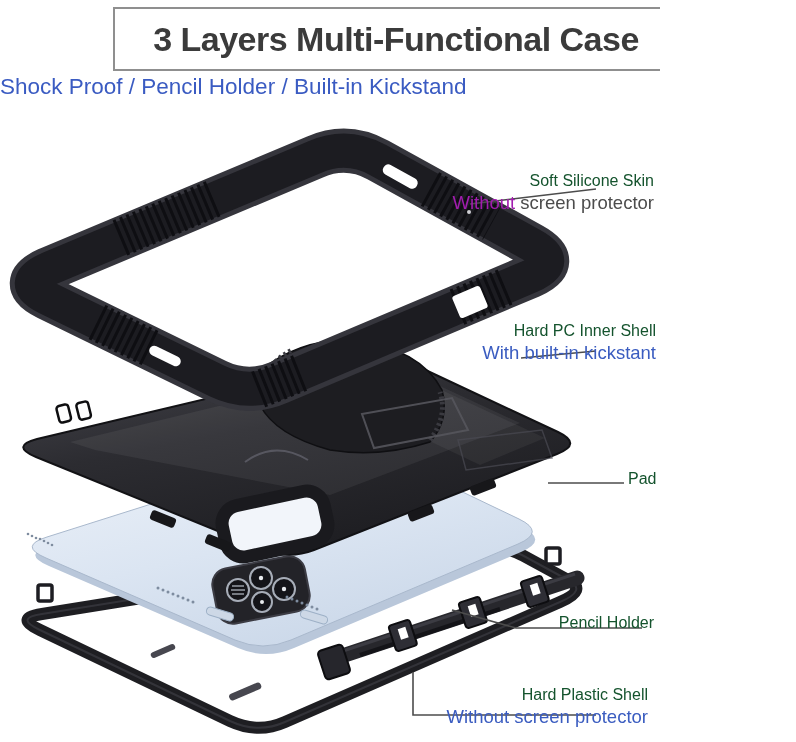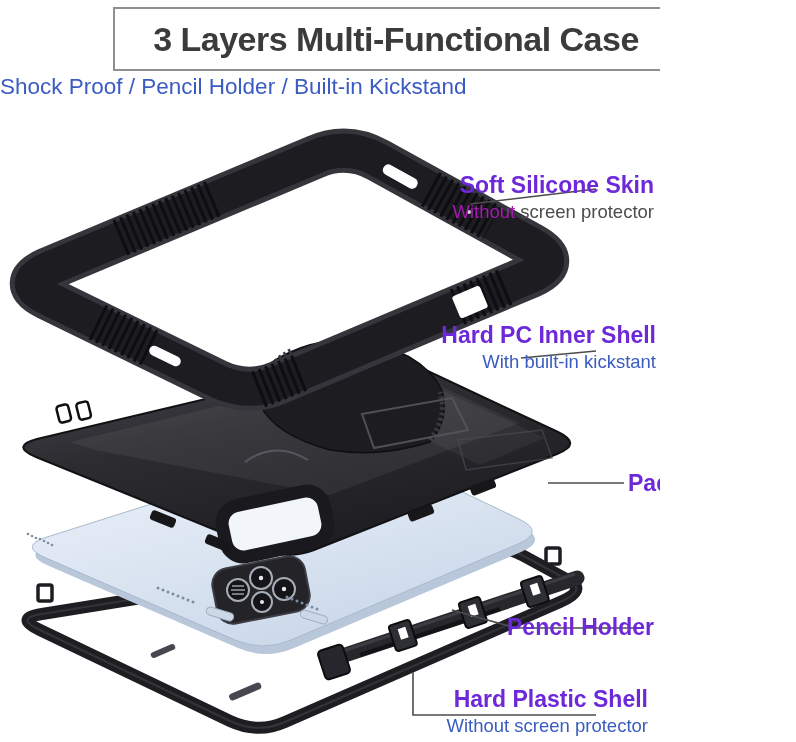--- a/index.html
+++ b/index.html
@@ -15,21 +15,21 @@
   #title-box .t{
     font-size:34px;font-weight:bold;color:#3b3b3b;letter-spacing:-0.5px;white-space:nowrap;
   }
   #subtitle{
     position:absolute;left:0;top:74px;width:796px;text-align:left;
     font-size:22.5px;color:#3a5bc2;white-space:nowrap;
   }
   svg{position:absolute;left:0;top:0;}
   .callout{position:absolute;line-height:1.28;}
   .callout.right{text-align:right;}
-  .callout .title{font-size:23px;font-weight:bold;color:#6d28d9;white-space:nowrap;}
+  .callout .title{font-size:16px;font-weight:normal;color:#14532d;white-space:nowrap;}
   .callout .sub{font-size:18.5px;color:#4c4c4c;white-space:nowrap;}
   .callout .sub.blue{color:#3a5cc0;}
   .hl-red{color:#a21caf;}
 </style>
 </head>
 <body>
 
 <div id="stage">
 
   <svg width="796" height="742" viewBox="0 0 796 742">

